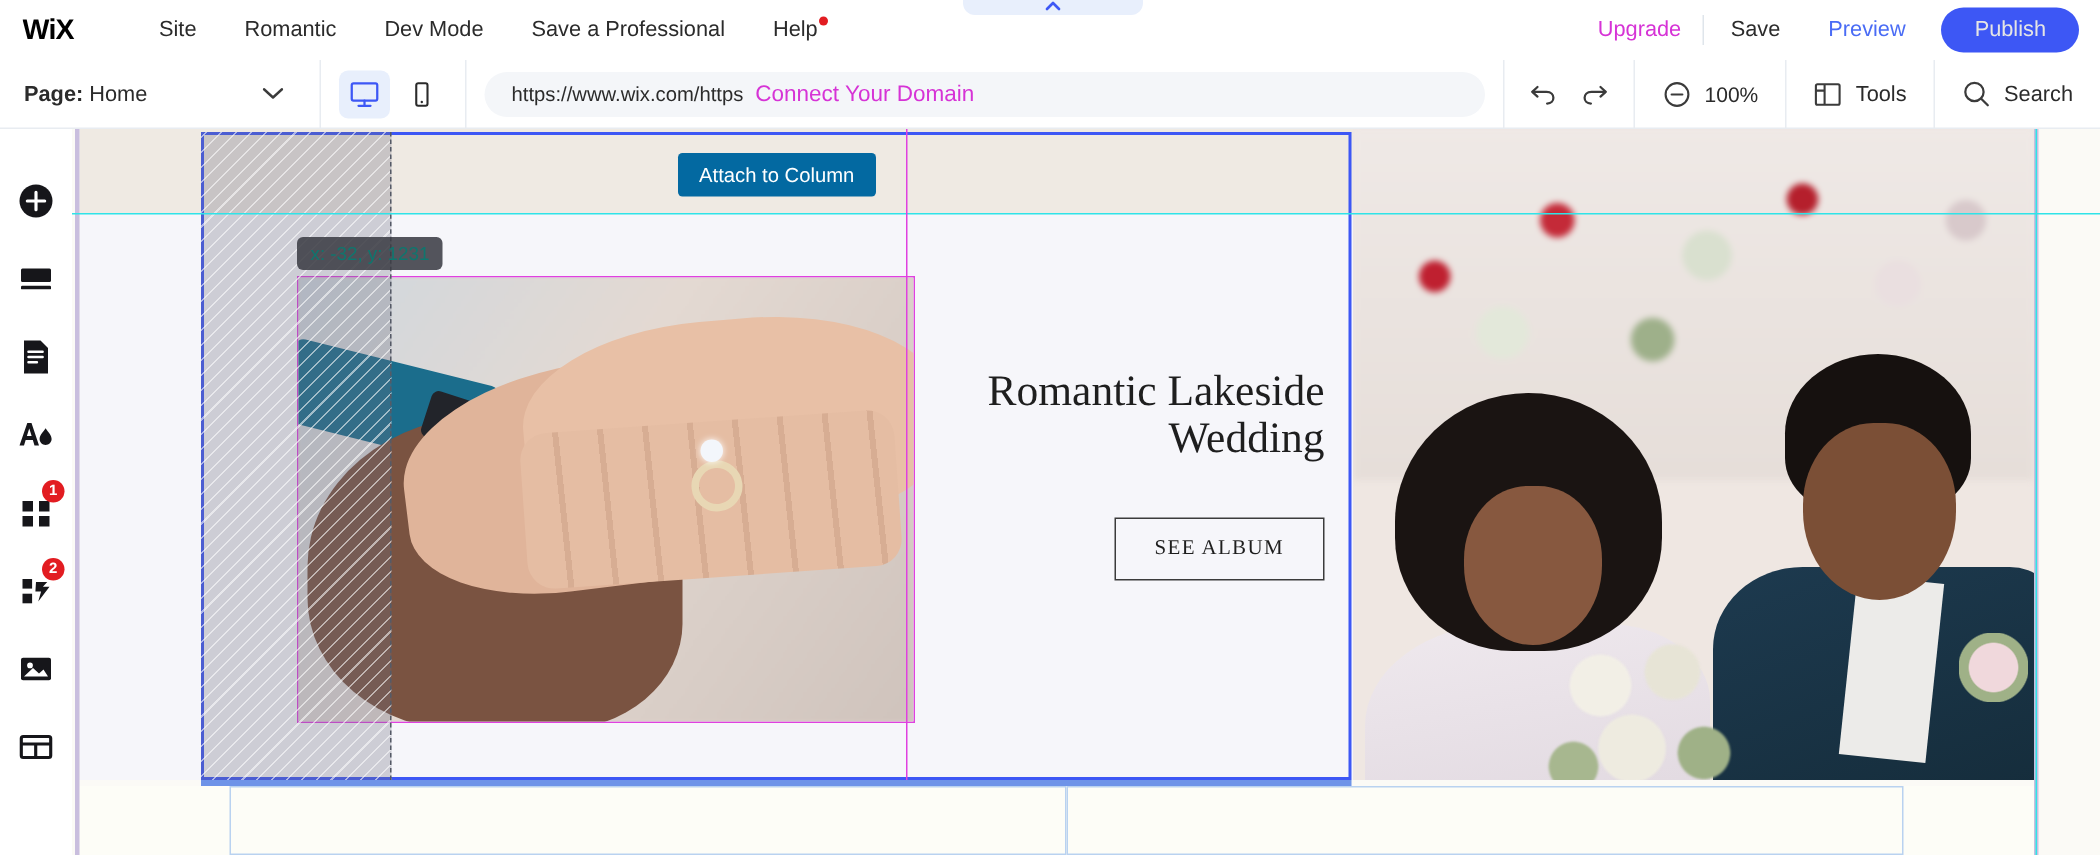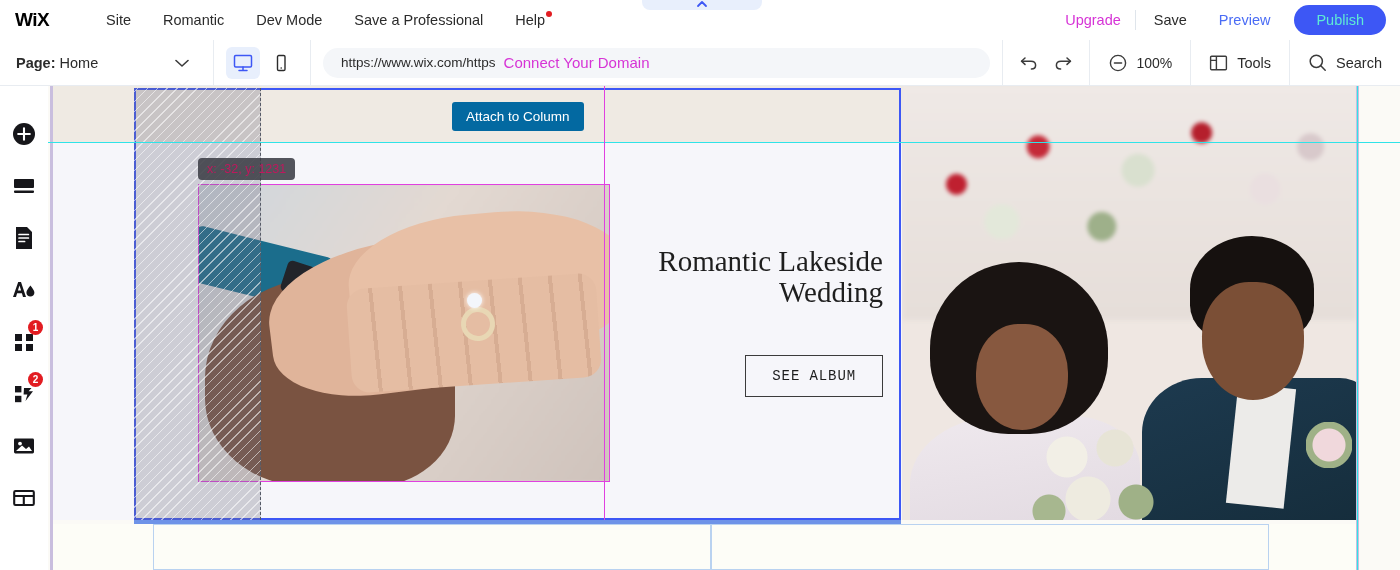--- a/index.html
+++ b/index.html
@@ -29,21 +29,21 @@
   .menu-item .dot-badge {
     position: absolute; top: -1px; right: 9px;
     width: 6px; height: 6px; border-radius: 50%; background: #e21c21;
   }
   .top-right { margin-left: auto; display: flex; align-items: center; padding-right: 14px; }
   .upgrade-link { font-size: 14.5px; color: #d633d6; cursor: pointer; padding: 0 14px; }
   .vdiv { width: 1px; height: 20px; background: #dfe5eb; }
   .save-link { font-size: 14.5px; color: #2b2b2b; cursor: pointer; padding: 0 18px; }
   .preview-link { font-size: 14.5px; color: #4a6cf5; cursor: pointer; padding: 0 14px; }
   .publish-btn {
-    background: #3d57f5; color: #5eead4; font-size: 14.5px;
+    background: #3d57f5; color: #e5e5e5; font-size: 14.5px;
     border-radius: 16px; padding: 7px 22px; margin-left: 10px;
     cursor: pointer; border: none; font-family: inherit;
   }
 
   
   .panel-handle {
     position: absolute; left: 642px; top: -4px; width: 120px; height: 14px;
     background: #e8effc; border-radius: 0 0 8px 8px; z-index: 60;
     display: flex; align-items: flex-end; justify-content: center;
   }
@@ -137,23 +137,23 @@
 
   .hero-text {
     position: absolute; left: 560px; top: 160px; width: 270px;
     text-align: right; z-index: 11;
   }
   .hero-title {
     font-family: "Liberation Serif", serif;
     font-size: 29px; color: #1e1e1e; line-height: 1.08; font-weight: normal;
   }
   .see-album {
-    display: inline-block; margin-top: 46px;
+    display: inline-block; margin-top: 36px;
     border: 1px solid #3b3b3b; background: transparent;
-    padding: 12px 26px; font-family: Liberation Mono, monospace;
+    padding: 12px 26px; font-family: Liberation Serif, serif;
     font-size: 14px; letter-spacing: 0.9px; color: #1e1e1e; cursor: pointer;
   }
 
   
   .sel-box {
     position: absolute; left: 86px; top: 2px; width: 767px; height: 432px;
     border: 2px solid #3d57f5; z-index: 20; pointer-events: none;
   }
 
   
@@ -188,21 +188,21 @@
   
   .attach-btn {
     position: absolute; left: 404px; top: 16px;
     background: #0369a1; color: #ffffff; font-size: 13.5px;
     padding: 7px 14px; border-radius: 3px; cursor: pointer;
     border: none; font-family: inherit; z-index: 30;
   }
   
   .coord-tip {
     position: absolute; left: 150px; top: 72px;
-    background: rgba(60,62,70,0.88); color: #be185d; font-size: 12.5px;
+    background: rgba(60,62,70,0.88); color: #0f766e; font-size: 12.5px;
     padding: 4px 9px; border-radius: 4px; z-index: 31; white-space: nowrap;
   }
 
   
   .lower-sec {
     position: absolute; left: 5px; top: 438px; width: 1303px; height: 46px;
     background: #fdfdf7;
   }
   .lower-col {
     position: absolute; top: 0; height: 46px;

